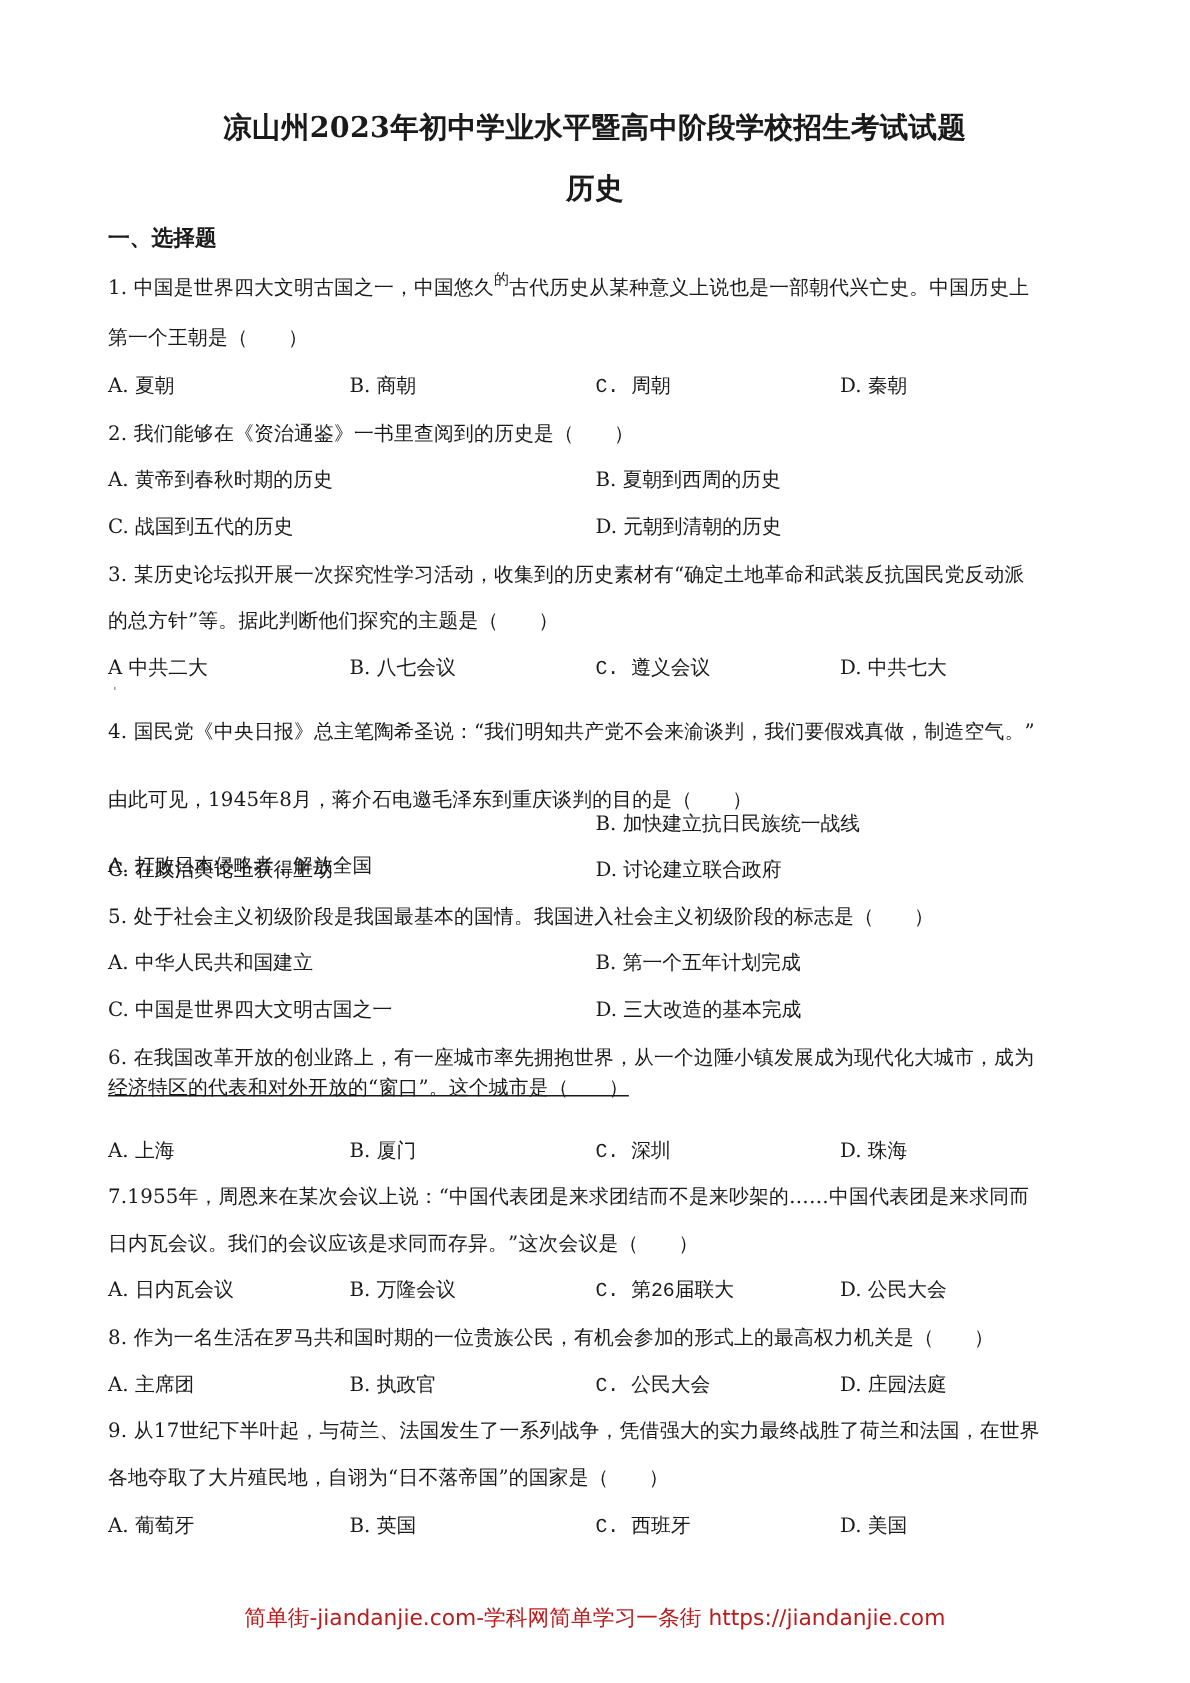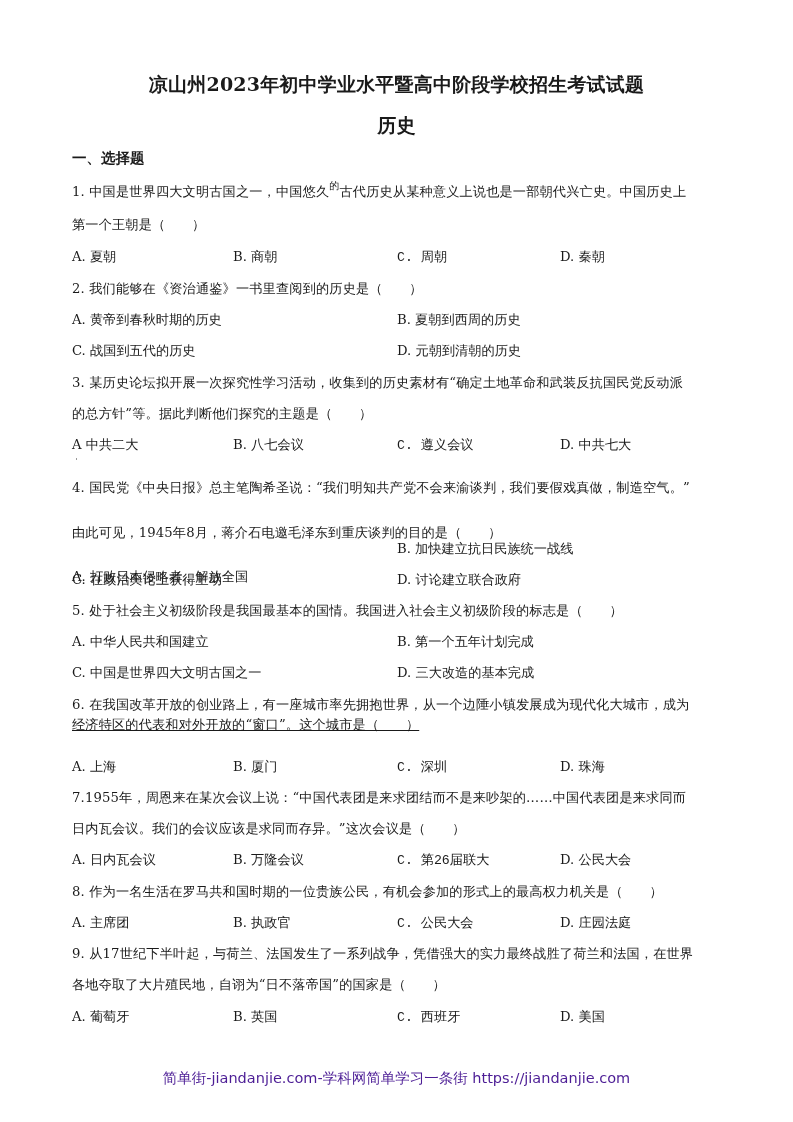--- a/index.html
+++ b/index.html
@@ -23,21 +23,21 @@
   .opt { position: absolute; font-size: 13.2px; white-space: nowrap; }
   .col-a { left: 72px; }
   .col-b4 { left: 233px; }
   .col-c4 { left: 397px; font-family: Liberation Mono, monospace; }
   .col-d4 { left: 560px; }
   .col-b2 { left: 397px; }
   .sup { font-size: 10px; position: relative; top: -7px; }
   .footer {
     position: absolute; left: 0; width: 793px; top: 1069px; text-align: center;
     font-family: "DejaVu Sans", "Liberation Sans", sans-serif;
-    font-size: 14.5px; color: #4c1d95;
+    font-size: 14.5px; color: #b91c1c;
   }
   .dot { position:absolute; left: 76px; top: 458px; width: 1px; height: 2px; background:#999; }
 </style>
 </head>
 <body>
 
 <div class="page">
 
   <div class="title" style="top:72px;">凉山州2023年初中学业水平暨高中阶段学校招生考试试题</div>
   <div class="title" style="top:113px;">历史</div>

